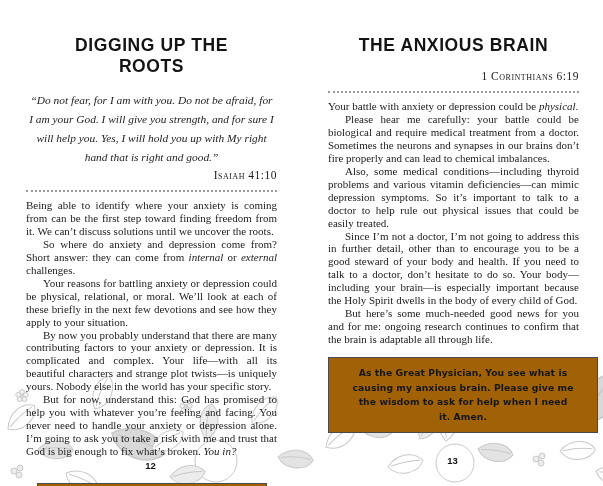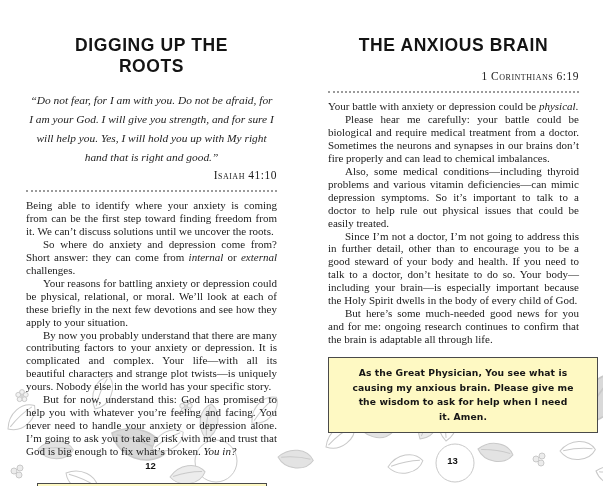--- a/index.html
+++ b/index.html
@@ -18,21 +18,21 @@
       font-size:17.5px;letter-spacing:0.6px;color:#141414;}
   .scripture{margin:9px auto 0;width:248px;text-align:center;
       font-style:italic;font-size:11.4px;line-height:19px;color:#222;}
   .reference{margin-top:2px;text-align:right;font-variant:small-caps;
       font-size:11.5px;letter-spacing:0.5px;color:#1b1b1b;}
   .divider{border:none;border-top:2px dotted #9b9b9b;margin:9px 0 7px;height:0;}
   .body{font-size:11px;line-height:12.95px;text-align:justify;}
   .body p{margin:0;text-indent:17px;}
   .body p:first-child{text-indent:0;}
   .body em{font-style:italic;}
-  .prayer-box{position:relative;background:#fef9c3;border:1px solid #4a4a4a;
+  .prayer-box{position:relative;background:#a16207;border:1px solid #4a4a4a;
       margin:25px auto 0;padding:8px 23px;text-align:center;
       font-family:"DejaVu Sans", sans-serif;font-weight:bold;
       font-size:9.2px;line-height:14.5px;letter-spacing:0.1px;color:#161616;}
   .page-left .prayer-box{width:182px;}
   .page-right .prayer-box{width:222px;margin-top:11px;}
   .page-number{position:absolute;left:0;right:0;text-align:center;z-index:2;
       font-family:"Liberation Sans", sans-serif;font-weight:bold;font-size:9.5px;
       color:#111;}
   .page-left .page-number{bottom:15px;}
   .page-right .page-number{bottom:20px;}

